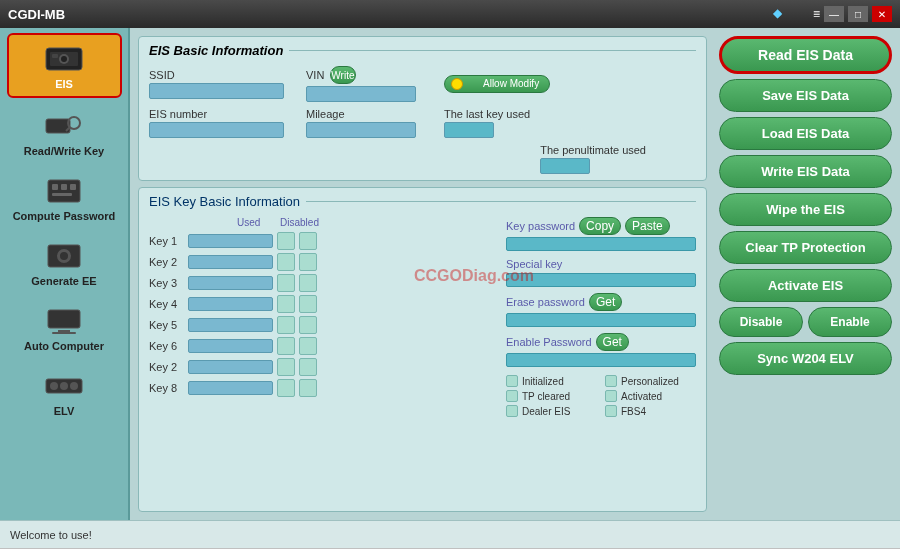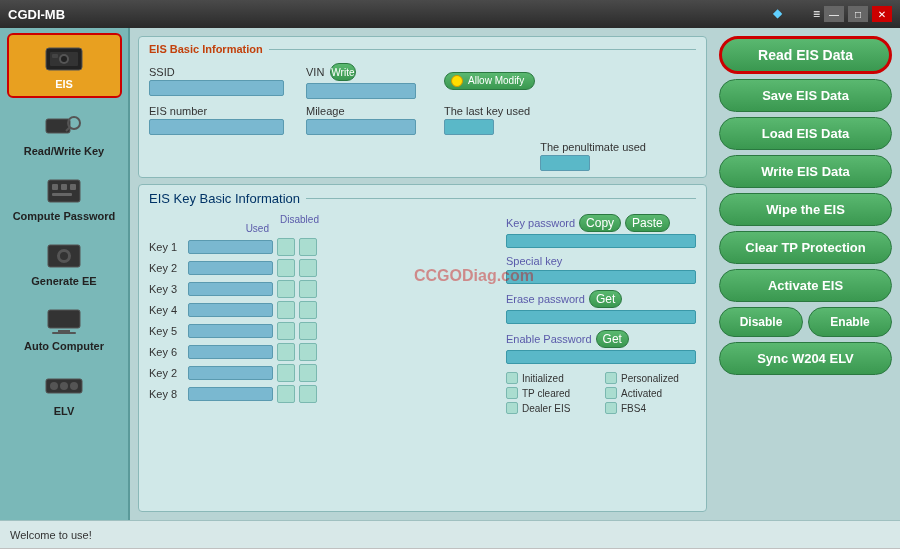--- a/index.html
+++ b/index.html
@@ -117,21 +117,21 @@
     }
     .allow-modify-toggle {
       background: linear-gradient(to bottom, #5ab870, #3a9850);
       border: 1px solid #2a7840;
       border-radius: 12px;
       padding: 2px 10px 2px 6px;
       font-size: 10px;
       color: white;
       display: flex;
       align-items: center;
-      gap: 5px;
+      gap: 20px;
       cursor: pointer;
     }
     .toggle-dot {
       width: 12px;
       height: 12px;
       background: #ffdd00;
       border-radius: 50%;
       border: 1px solid #cc9900;
     }
     .right-panel {
@@ -409,21 +409,21 @@
         </svg>
       </div>
       <span class="sidebar-label">ELV</span>
     </div>
   </div>
 
   <div class="panels-area">
 
     <div class="eis-basic-panel">
       <div class="panel-header">
-        <span style="font-size:11px;font-weight:bold;color:#c2410c;white-space:nowrap;">EIS Basic Information</span>
+        <span style="font-size:13px;font-weight:bold;color:#000000;white-space:nowrap;font-style:italic;">EIS Basic Information</span>
         <div class="panel-header-line"></div>
       </div>
       <div class="basic-rows">
         <div class="basic-row">
           <div class="field-group">
             <span class="field-label">SSID</span>
             <div class="field-input ssid-input" style="width:135px;"></div>
           </div>
           <div class="field-group" style="margin-left:10px;">
             <div style="display:flex;align-items:center;gap:6px;">
@@ -464,21 +464,21 @@
 
     <div class="eis-key-panel">
       <div class="panel-header">
         <span style="font-size:13px;font-weight:normal;color:#003366;white-space:nowrap;">EIS Key Basic Information</span>
         <div class="panel-header-line"></div>
       </div>
       <div class="key-section">
 
         <div class="keys-left">
           <div style="display:flex;margin-bottom:4px;margin-left:88px;gap:8px;">
-            <span style="font-size:10px;color:#5a5aaa;width:32px;text-align:right;margin-top:9px;">Used</span>
+            <span style="font-size:10px;color:#5a5aaa;width:32px;text-align:left;">Used</span>
             <span style="font-size:10px;color:#5a5aaa;width:45px;text-align:center;">Disabled</span>
           </div>
           <div>
             <div class="key-row">
               <span class="key-label">Key 1</span>
               <div class="key-data-input"></div>
               <div class="key-checkbox"></div>
               <div class="key-checkbox"></div>
             </div>
             <div class="key-row">

